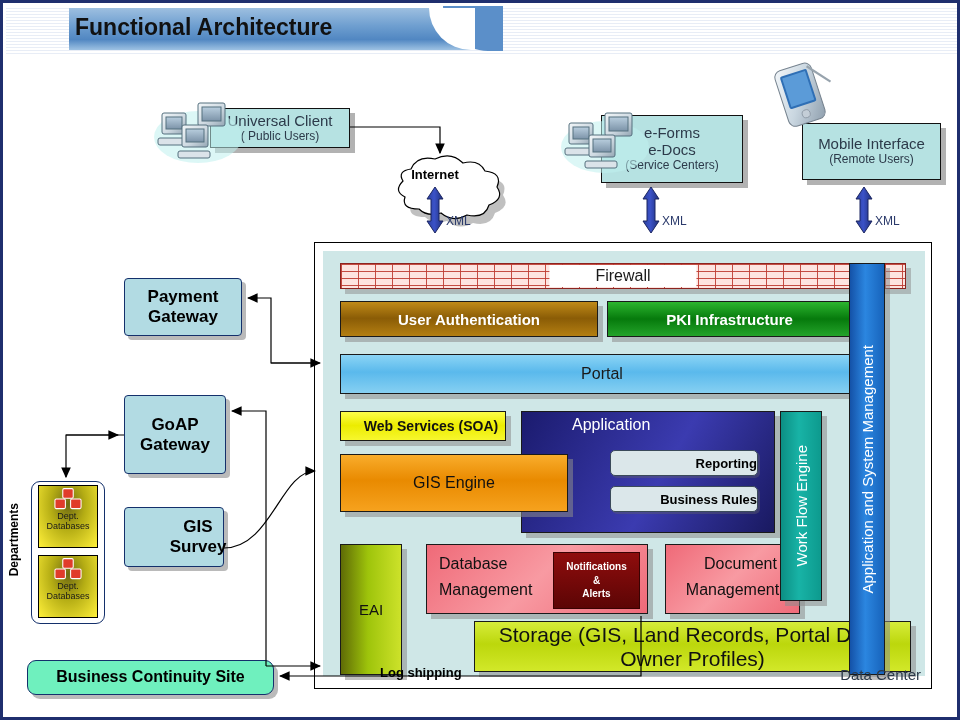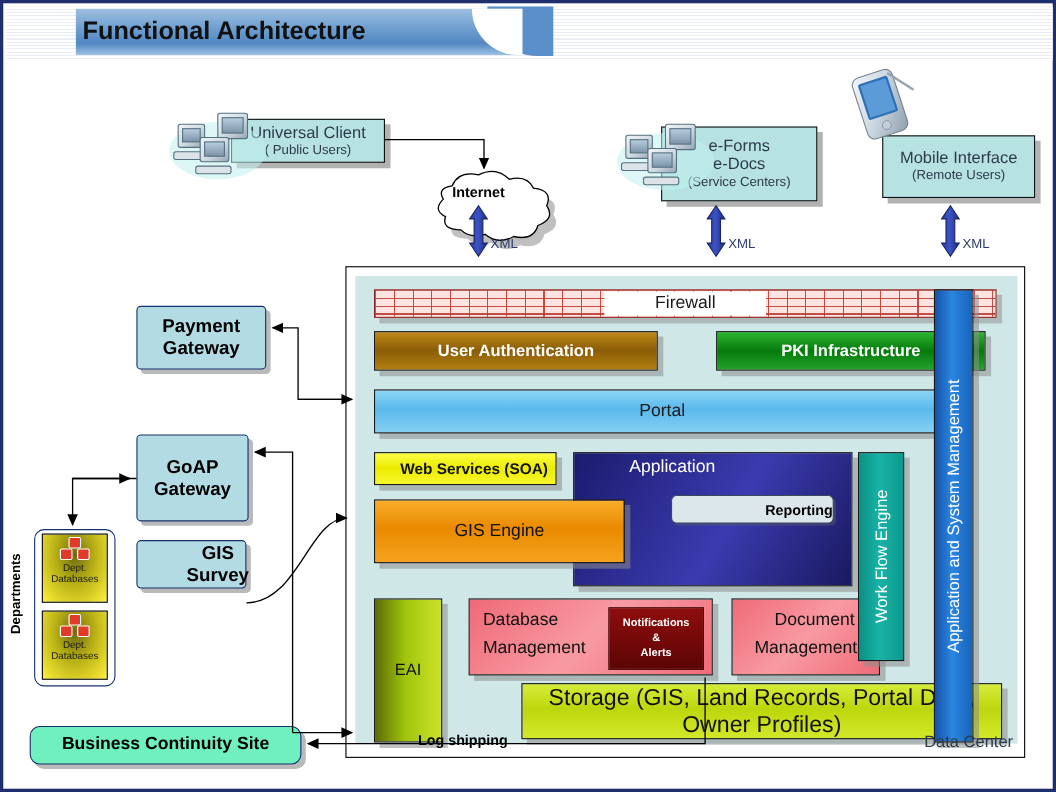--- a/index.html
+++ b/index.html
@@ -168,21 +168,21 @@
   <div class="roundbox" style="left:121px;top:275px;width:118px;height:58px;">
     <span>Payment</span>
     <span>Gateway</span>
   </div>
 
   <div class="roundbox" style="left:121px;top:392px;width:102px;height:79px;">
     <span>GoAP</span>
     <span>Gateway</span>
   </div>
 
-  <div class="roundbox" style="left:121px;top:488px;width:100px;height:44px;padding-left:48px;">
+  <div class="roundbox" style="left:121px;top:504px;width:100px;height:60px;padding-left:48px;">
     <span>GIS</span>
     <span>Survey</span>
   </div>
 
   <div id="dept-bracket"></div>
   <div id="dept-label">Departments</div>
 
   <div class="deptdb" style="left:35px;top:482px;">
     <svg width="40" height="30" viewBox="0 0 40 30">
       <g fill="#e03b2a" stroke="#ffffff" stroke-width="1.2">
@@ -219,21 +219,21 @@
       </div>
 
       <div class="bar" style="left:17px;top:50px;width:258px;height:36px;
            background:linear-gradient(to bottom,#c08a18 0%,#8a5c06 48%,#b47f12 100%);
            color:#ffffff;font-size:15px;">
         <span>User Authentication</span>
       </div>
 
       <div class="bar" style="left:284px;top:50px;width:245px;height:36px;
            background:linear-gradient(to bottom,#2cb52f 0%,#067a0c 50%,#24a32a 100%);
-           color:#ffffff;font-size:15px;margin-left:44px;">
+           color:#ffffff;font-size:15px;">
         <span>PKI Infrastructure</span>
       </div>
 
       <div class="bar" style="left:17px;top:103px;width:524px;height:40px;
            background:linear-gradient(to bottom,#8bd4f5 0%,#5ab9ec 45%,#86d0f2 100%);
            color:#1a1a1a;font-size:16px;font-weight:normal;">
         <span>Portal</span>
       </div>
 
       <div class="bar" style="left:17px;top:160px;width:166px;height:30px;
@@ -241,20 +241,23 @@
            color:#111;font-size:14px;padding-left:16px;">
         <span>Web Services (SOA)</span>
       </div>
 
       <div class="bar" style="left:198px;top:160px;width:254px;height:122px;
            background:linear-gradient(120deg,#1b1b6e 0%,#3b3bb0 55%,#191960 100%);
            display:block;color:#fff;">
         <div style="position:absolute;left:50px;top:4px;font-size:16px;font-weight:normal;color:#ffffff;">Application</div>
         <div class="appchip" style="left:88px;top:38px;width:148px;height:26px;">
           <span>Reporting</span>
+        </div>
+        <div class="appchip" style="left:88px;top:74px;width:148px;height:26px;">
+          <span>Business Rules</span>
         </div>
       </div>
 
       <div class="bar" style="left:17px;top:203px;width:228px;height:58px;
            background:linear-gradient(to bottom,#f9ad2c 0%,#e98a00 45%,#f6a21e 100%);
            color:#111;font-size:16px;font-weight:normal;">
         <span>GIS Engine</span>
       </div>
 
       <div class="bar" style="left:17px;top:293px;width:62px;height:131px;

